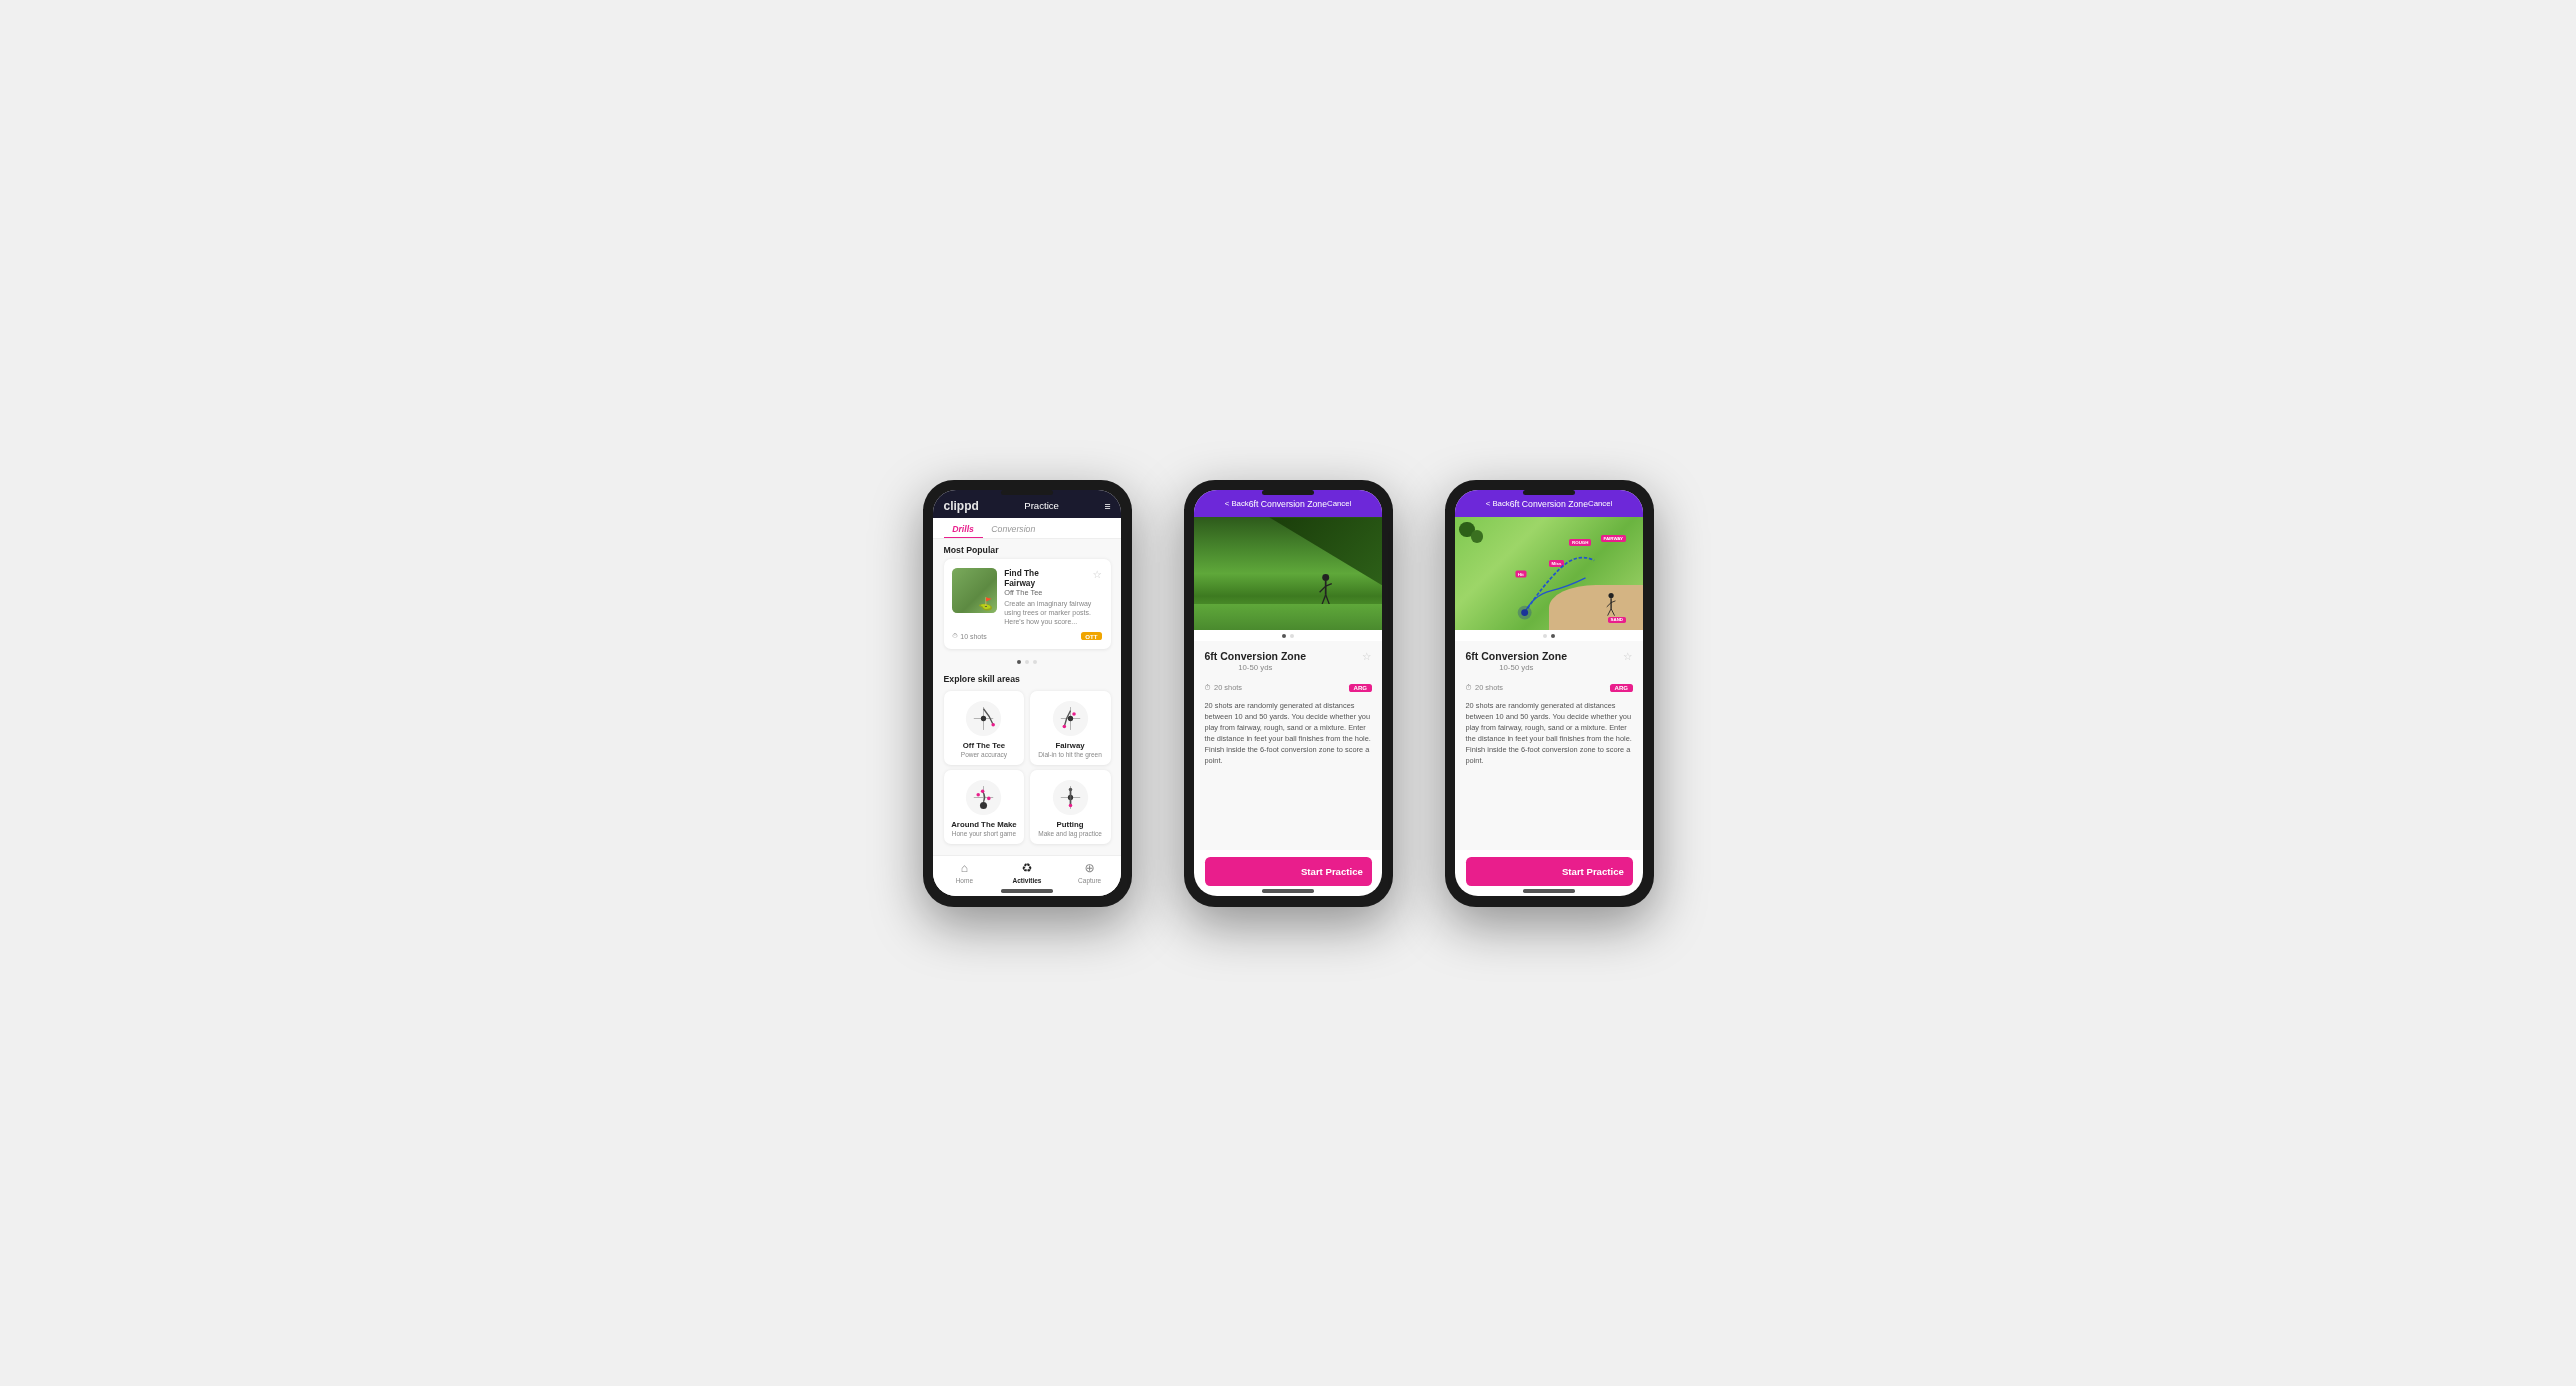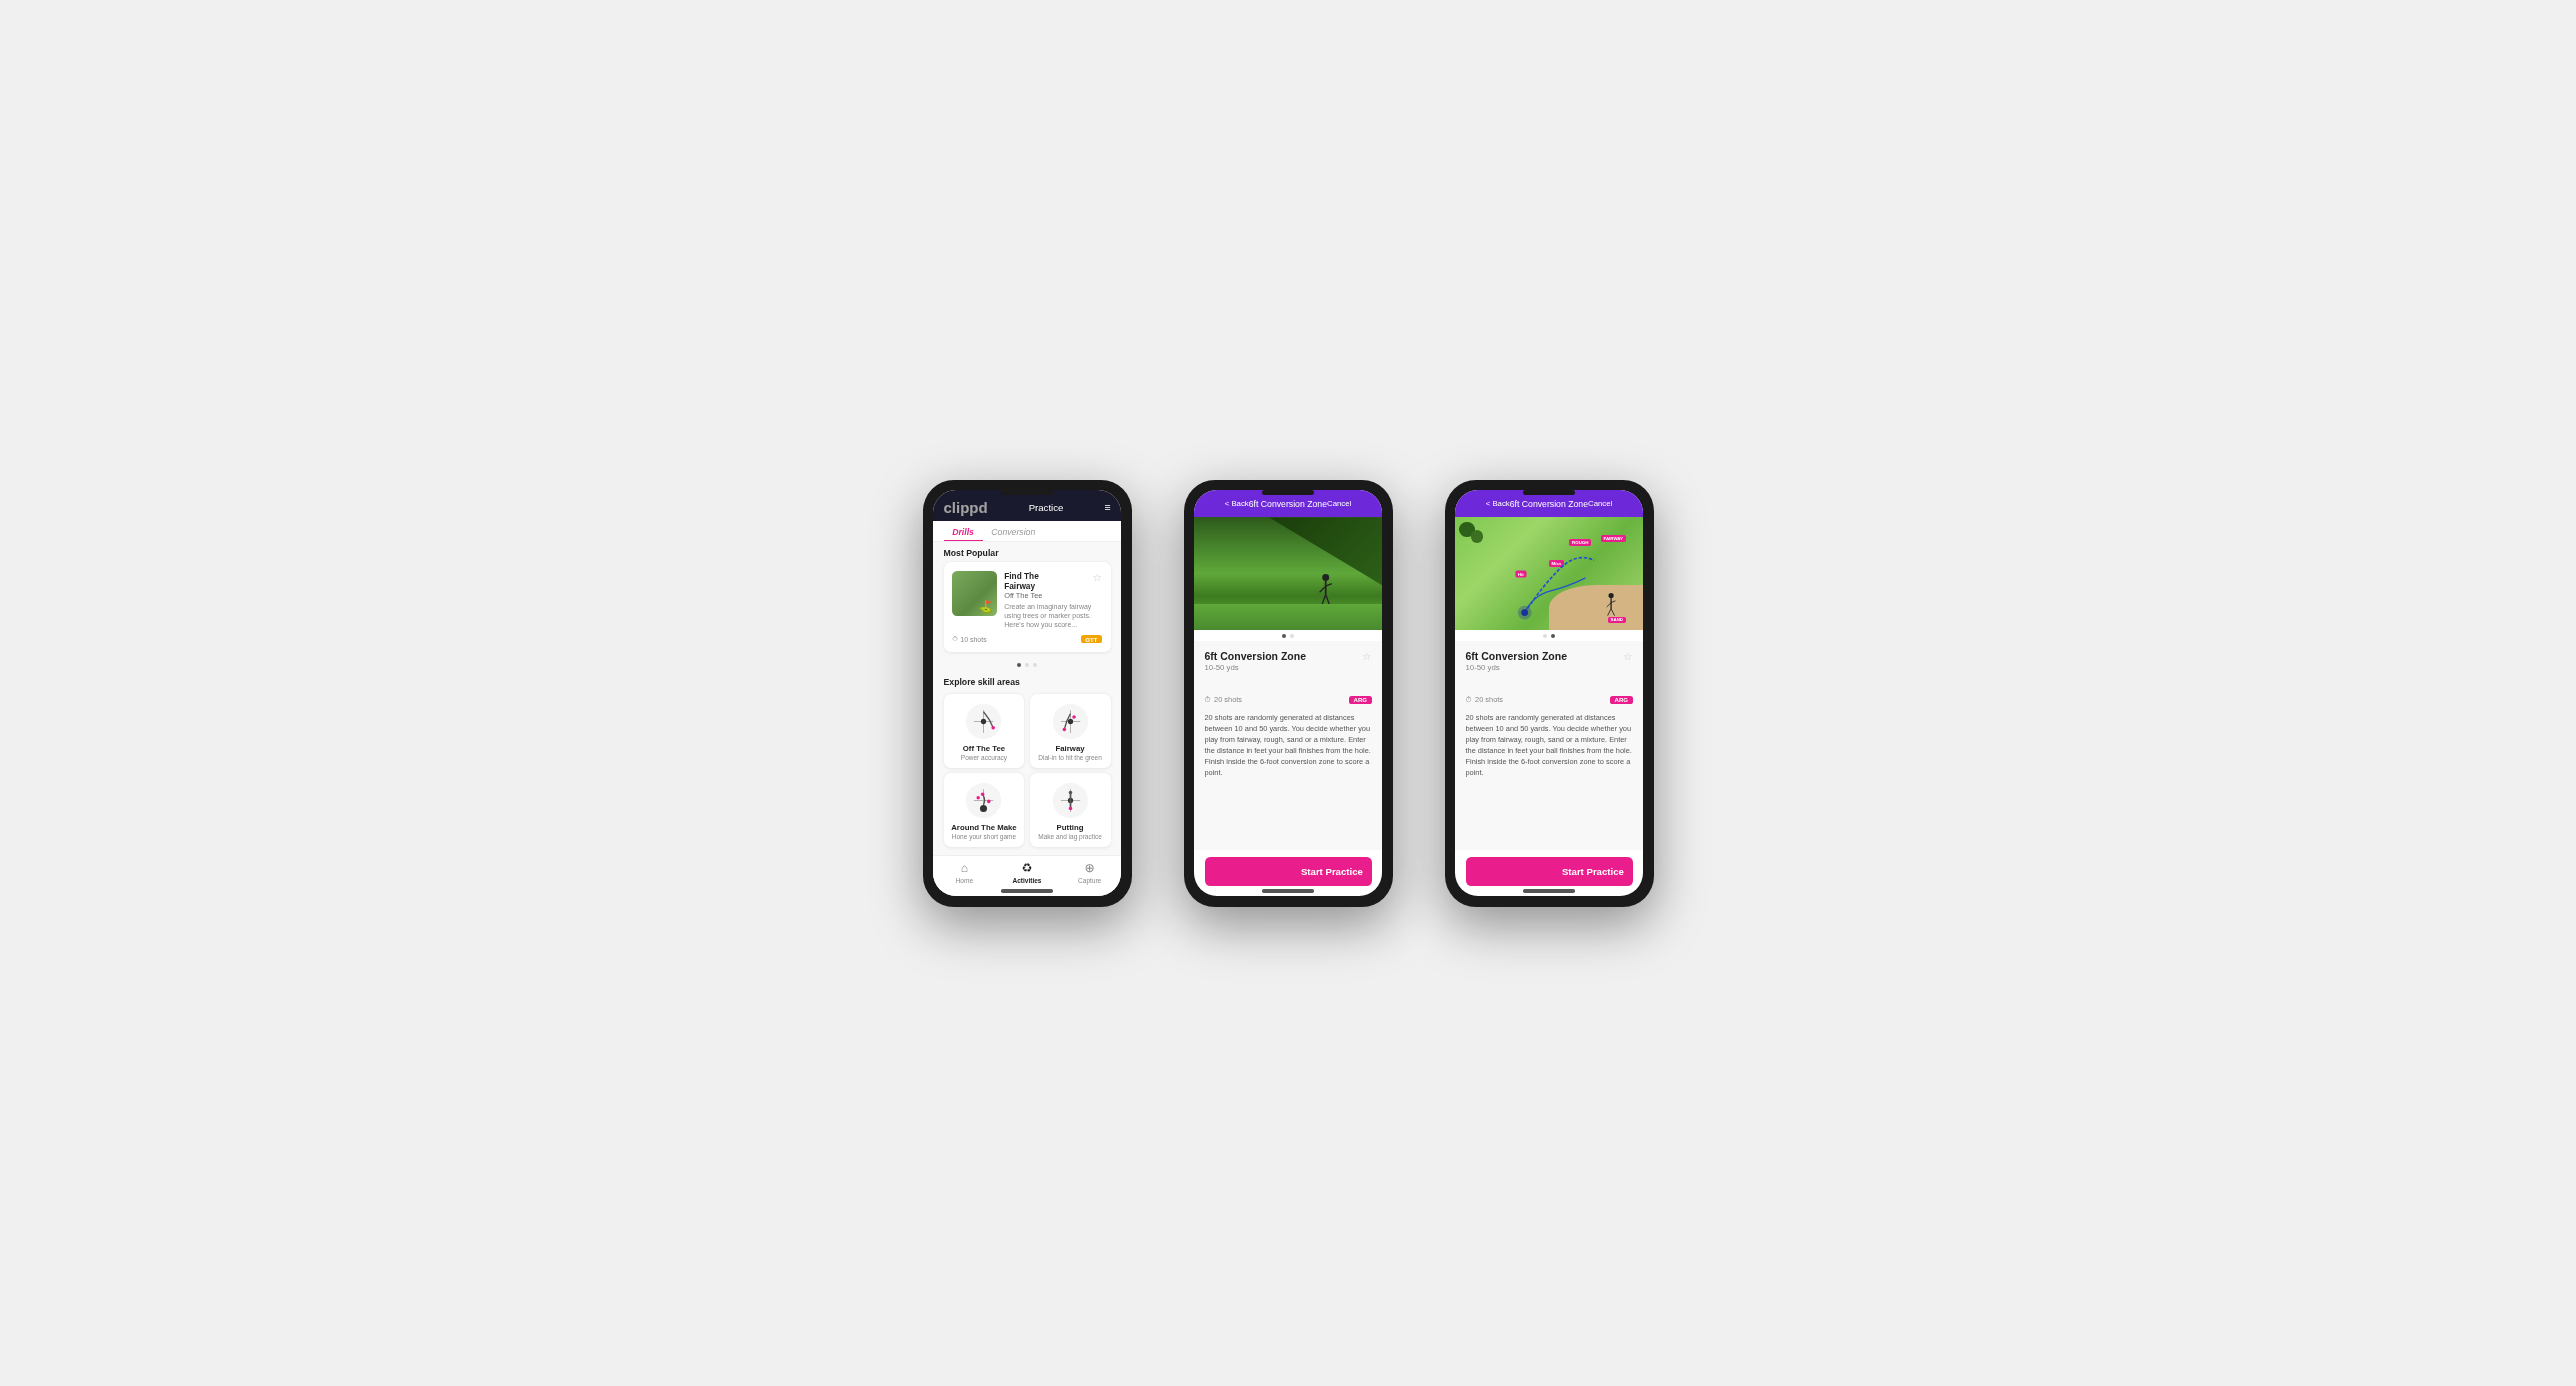--- a/index.html
+++ b/index.html
@@ -64,22 +64,22 @@
 
     
     .phone1-header {
       background: #1a1a2e;
       padding: 8.7px 10.5px 5.2px;
       display: flex;
       align-items: center;
       justify-content: space-between;
     }
     .logo-text {
-      color: #a3a3a3;
-      font-size: 15px;
+      color: #e5e5e5;
+      font-size: 12px;
       font-weight: 700;
     }
     .header-title {
       color: #fff;
       font-size: 9.6px;
     }
     .hamburger {
       color: #fff;
       font-size: 10.5px;
     }
@@ -338,21 +338,22 @@
     }
     .detail-drill-title {
       font-size: 10.5px;
       font-weight: 700;
       color: #222;
       margin-bottom: 1.7px;
     }
     .detail-yardage {
       font-size: 7.8px;
       color: #888;
-      margin-bottom: 21px;
+      margin-bottom: 9px;
+      text-align: center;
     }
     .detail-shots-row {
       display: flex;
       align-items: center;
       gap: 3.5px;
       margin-bottom: 7px;
     }
     .detail-shots-label {
       font-size: 7.4px;
       color: #888;

